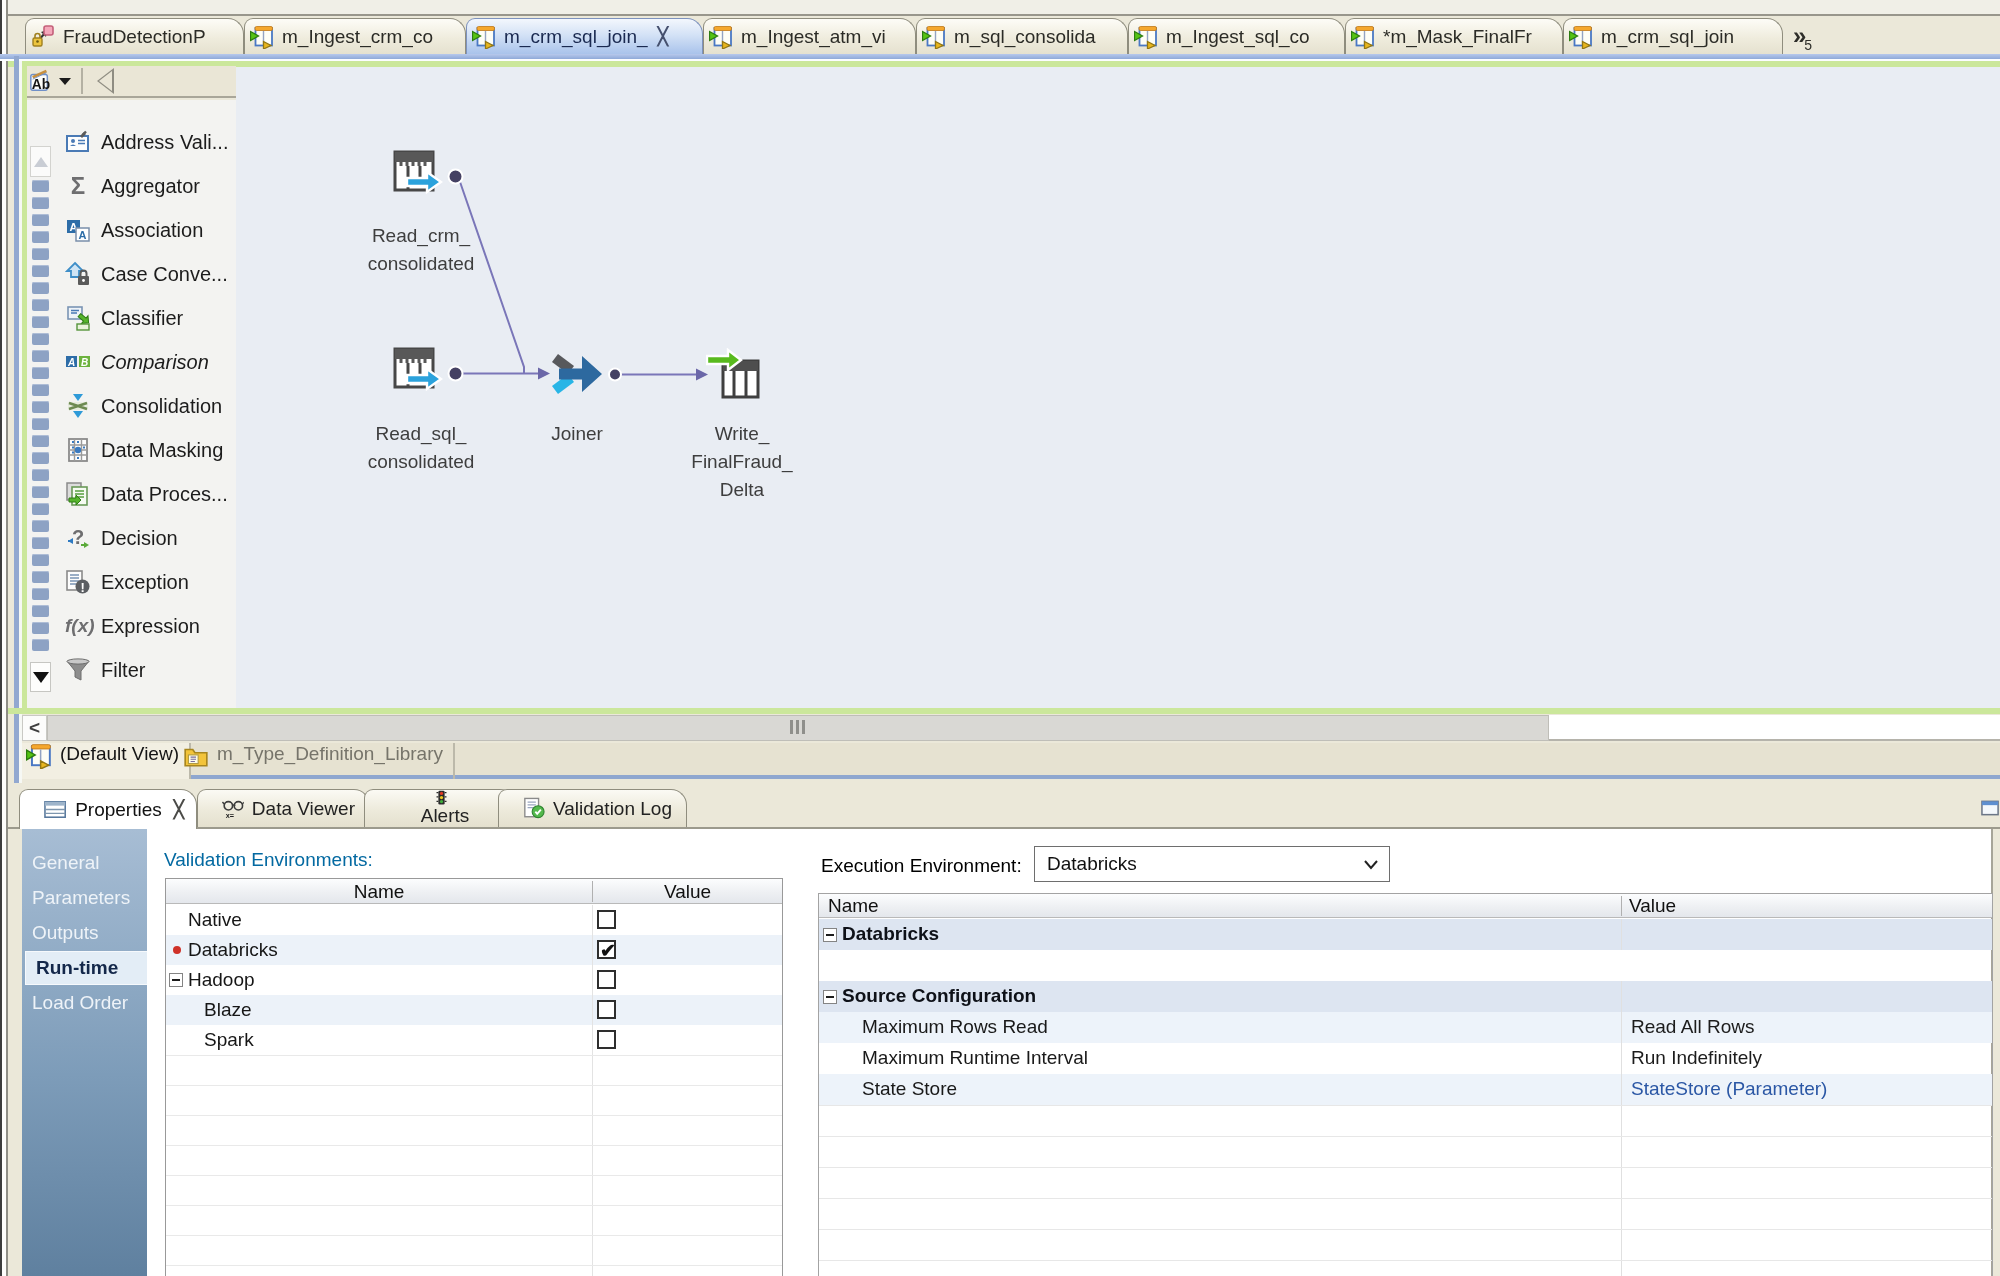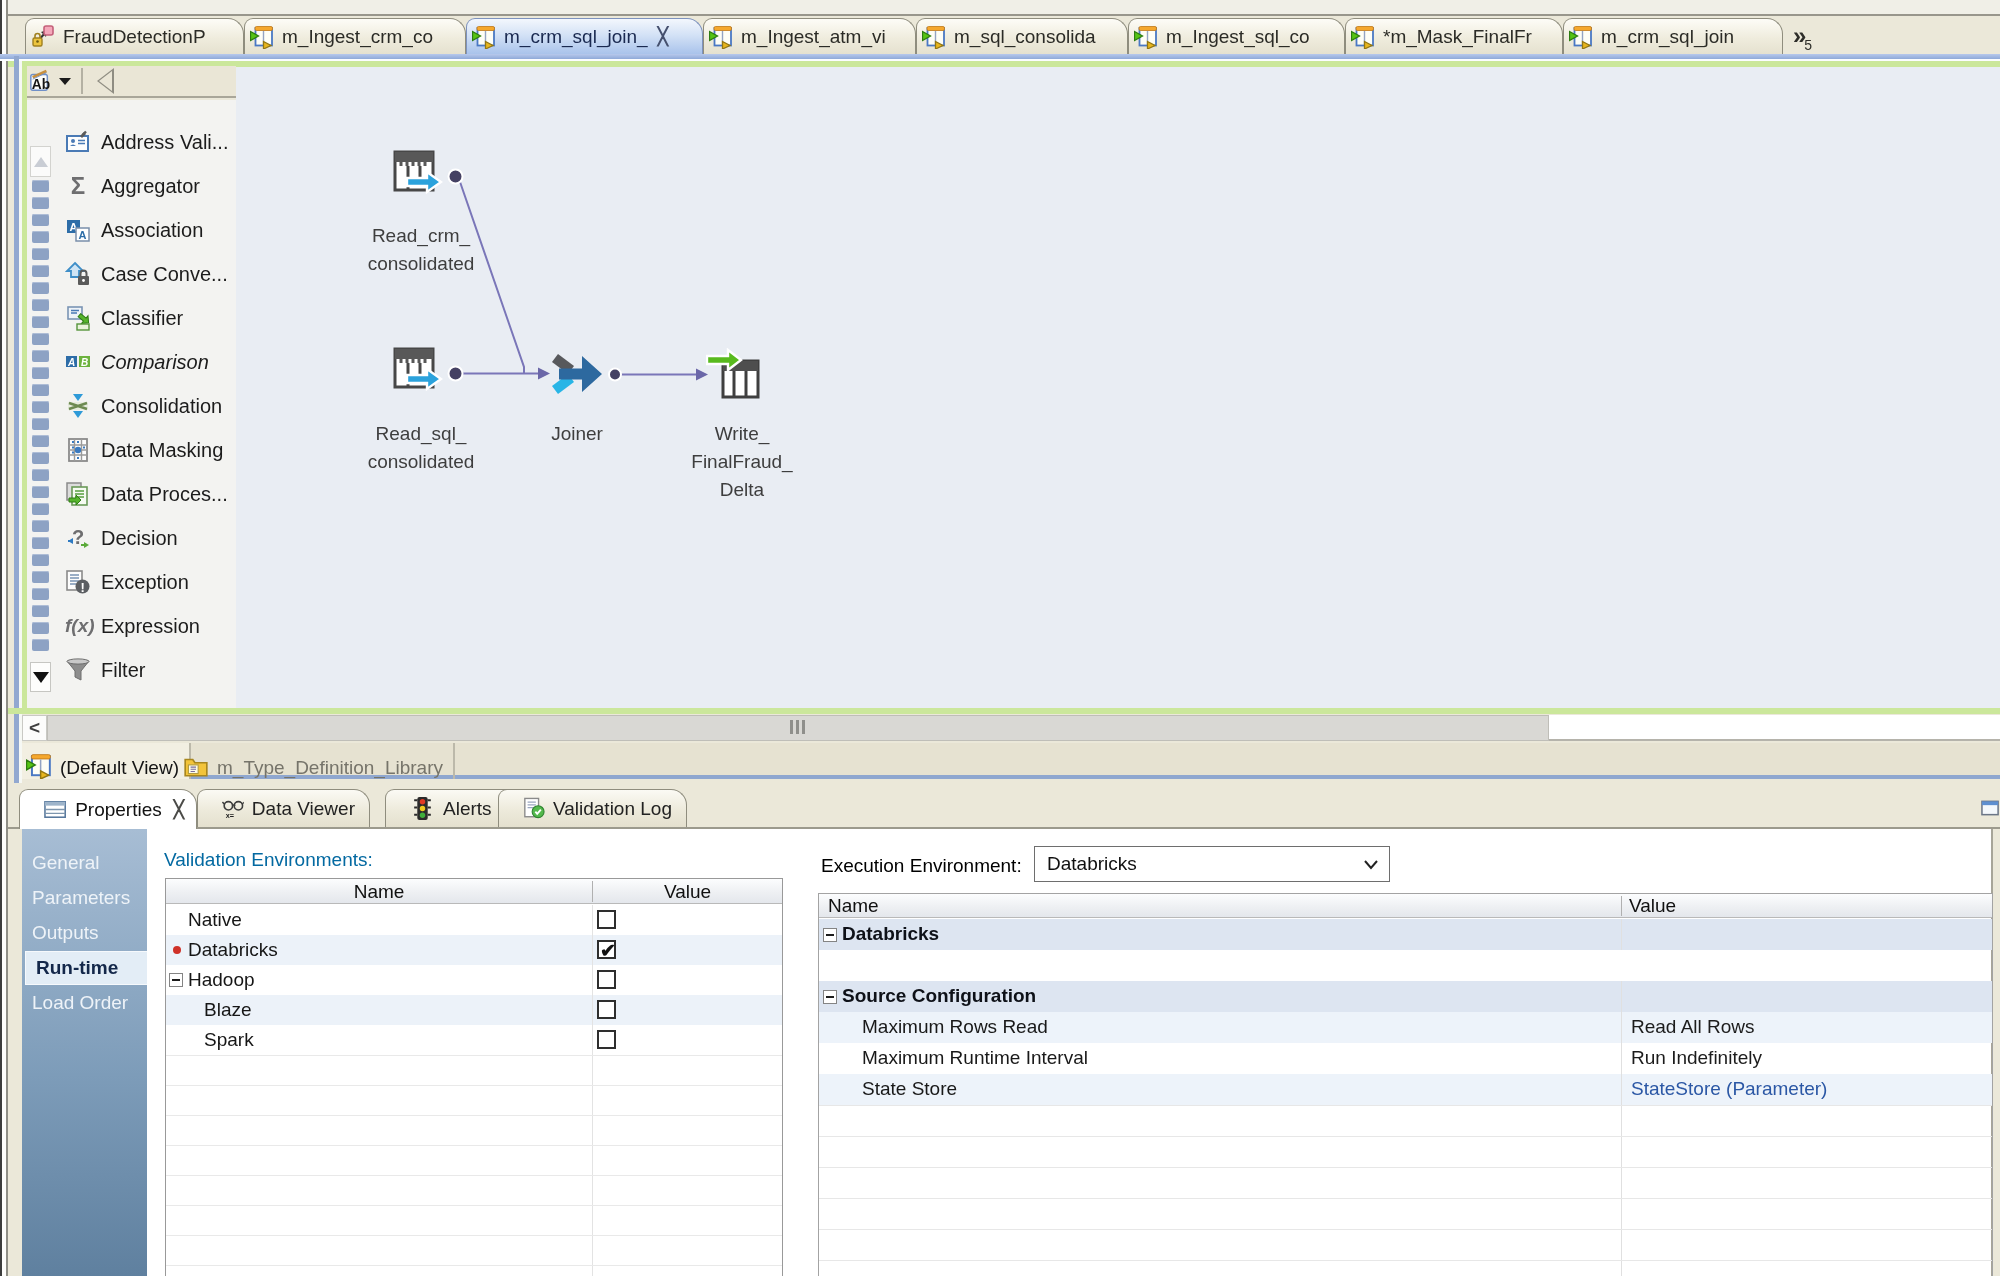--- a/index.html
+++ b/index.html
@@ -75,21 +75,21 @@
   #hscroll { left:22px; top:715px; width:1978px; height:26px; background:#ffffff; border-bottom:2px solid #b5b3ab; }
   #hscroll .larrow { position:absolute; left:0px; top:0; width:25px; height:26px; background:#fcfcfb; border:1px solid #c9c9c4;
                      display:flex; align-items:center; justify-content:center; color:#3f3f3f; font-size:19px; font-weight:bold; }
   #hscroll .thumb { position:absolute; left:25px; top:0; width:1502px; height:26px; background:#d9d8d4;
                     border:1px solid #bfbeb8; }
   #hscroll .grip { position:absolute; left:764px; top:5px; width:22px; height:14px; display:flex; gap:3px; align-items:stretch; justify-content:center; }
   #hscroll .grip i { width:3px; background:#8f8f8b; }
 
   
   #viewtabs { left:22px; top:743px; width:1978px; height:36px; background:#e6e2d1; border-bottom:4px solid #8fa7cf; }
-  .vtab { position:absolute; top:0; height:36px; display:flex; align-items:flex-end; border-right:2px solid #bcb9aa; padding:0 10px 0 4px; }
+  .vtab { position:absolute; top:0; height:36px; display:flex; align-items:flex-start; border-right:2px solid #bcb9aa; padding:0 10px 0 4px; }
   .vtab.active { background:#f2efe2; }
   .vtab .vicon { width:26px; height:26px; margin-right:8px; }
   .vtab .vlabel { font-size:19px; white-space:nowrap; }
   .vtab.active .vlabel { color:#141414; }
   .vtab .vlabel.dim { color:#76746a; }
 
   #gap-strip { left:8px; top:783px; width:1992px; height:8px; background:#ebe8d9; }
 
   
   #props-tabline { left:8px; top:827px; width:1992px; height:2px; background:#9c9a8d; }
@@ -728,21 +728,21 @@
       </svg>
       <span class="tlabel">Properties</span>
   <span class="tclose">╳</span>
     </div>
     <div class="ptab" style="left: 197px; width: 173px;">
     <svg class="ticon">
         <use href="#sym-glasses"></use>
       </svg>
       <span class="tlabel">Data Viewer</span>
   </div>
-    <div class="ptab" style="left: 385px; width: 152px;">
+    <div class="ptab" style="left: 364px; width: 152px; flex-direction: column;">
     <svg class="ticon">
         <use href="#sym-traffic"></use>
       </svg>
       <span class="tlabel">Alerts</span>
   </div>
     <div class="ptab" style="left: 498px; width: 189px;">
     <svg class="ticon">
         <use href="#sym-vallog"></use>
       </svg>
       <span class="tlabel">Validation Log</span>

